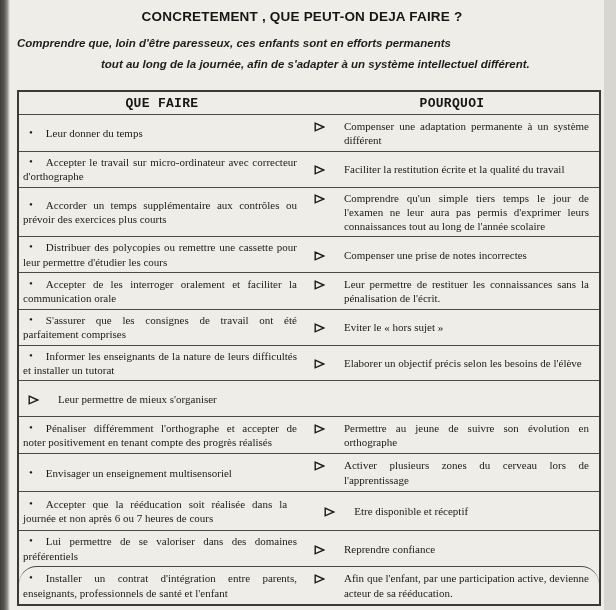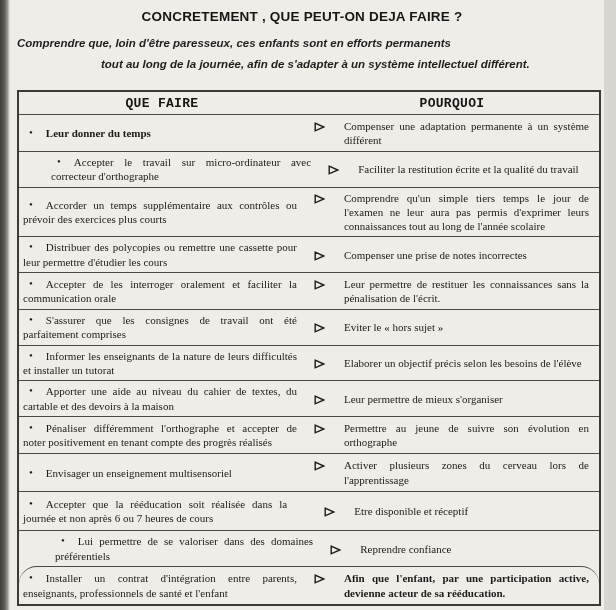--- a/index.html
+++ b/index.html
@@ -53,21 +53,21 @@
   }
   .cell.what p { margin:0; text-align:justify; text-indent:6px; }
   .bullet { display:inline-block; text-indent:0; margin-right:13px; font-size:11px; transform:translateY(-1px); }
   .cell.why {
     width:50.7%; padding:3px 6px 3px 0;
     font-size:11px; line-height:1.3;
   }
   .why-inner { display:flex; align-items:flex-start; }
   .arrow { flex:0 0 auto; margin:3px 19px 0 9px; line-height:0; }
   .why-text { flex:1 1 auto; text-align:justify; padding-right:4px; }
-  .b { font-weight:bold; }
+  .b { font-weight:normal; }
 </style>
 </head>
 <body>
 
 <div class="page">
   <div class="scan-edge"></div>
 
   <h1 class="doc-title">CONCRETEMENT , QUE PEUT-ON DEJA FAIRE ?</h1>
 
   <p class="intro intro-line1">Comprendre que, loin d'être paresseux, ces enfants sont en efforts permanents</p>
@@ -88,21 +88,21 @@
         <span class="arrow">
           <svg width="11" height="10" viewBox="0 0 11 10">
                   <path d="M1.2 1.2 L9.8 5 L1.2 8.8 Z" fill="none" stroke="#1b1b1b" stroke-width="1.4" stroke-linejoin="miter"></path>
                 </svg>
         </span>
         <span class="why-text">Compenser une adaptation permanente à un système différent</span>
       </div>
     </div>
   </div>
 
-  <div class="trow" style="min-height: 34px; padding-left: 28px;">
+  <div class="trow" style="min-height: 34px;">
     <div class="cell what">
       <p><span class="bullet">•</span><span class="what-text">Accepter le travail sur micro-ordinateur avec correcteur d'orthographe</span></p>
     </div>
     <div class="cell why">
       <div class="why-inner">
         <span class="arrow">
           <svg width="11" height="10" viewBox="0 0 11 10">
                   <path d="M1.2 1.2 L9.8 5 L1.2 8.8 Z" fill="none" stroke="#1b1b1b" stroke-width="1.4" stroke-linejoin="miter"></path>
                 </svg>
         </span>
@@ -185,23 +185,20 @@
           <svg width="11" height="10" viewBox="0 0 11 10">
                   <path d="M1.2 1.2 L9.8 5 L1.2 8.8 Z" fill="none" stroke="#1b1b1b" stroke-width="1.4" stroke-linejoin="miter"></path>
                 </svg>
         </span>
         <span class="why-text">Elaborer un objectif précis selon les besoins de l'élève</span>
       </div>
     </div>
   </div>
 
   <div class="trow" style="min-height: 35px;">
-    <div class="cell what">
-      <p><span class="bullet">•</span><span class="what-text">Apporter une aide au niveau du cahier de textes, du cartable et des devoirs à la maison</span></p>
-    </div>
     <div class="cell why">
       <div class="why-inner">
         <span class="arrow">
           <svg width="11" height="10" viewBox="0 0 11 10">
                   <path d="M1.2 1.2 L9.8 5 L1.2 8.8 Z" fill="none" stroke="#1b1b1b" stroke-width="1.4" stroke-linejoin="miter"></path>
                 </svg>
         </span>
         <span class="why-text">Leur permettre de mieux s'organiser</span>
       </div>
     </div>
@@ -248,21 +245,21 @@
         <span class="arrow">
           <svg width="11" height="10" viewBox="0 0 11 10">
                   <path d="M1.2 1.2 L9.8 5 L1.2 8.8 Z" fill="none" stroke="#1b1b1b" stroke-width="1.4" stroke-linejoin="miter"></path>
                 </svg>
         </span>
         <span class="why-text">Etre disponible et réceptif</span>
       </div>
     </div>
   </div>
 
-  <div class="trow" style="min-height: 35px; padding-left: 32px;">
+  <div class="trow" style="min-height: 35px;">
     <div class="cell what">
       <p><span class="bullet">•</span><span class="what-text">Lui permettre de se valoriser dans des domaines préférentiels</span></p>
     </div>
     <div class="cell why">
       <div class="why-inner">
         <span class="arrow">
           <svg width="11" height="10" viewBox="0 0 11 10">
                   <path d="M1.2 1.2 L9.8 5 L1.2 8.8 Z" fill="none" stroke="#1b1b1b" stroke-width="1.4" stroke-linejoin="miter"></path>
                 </svg>
         </span>

